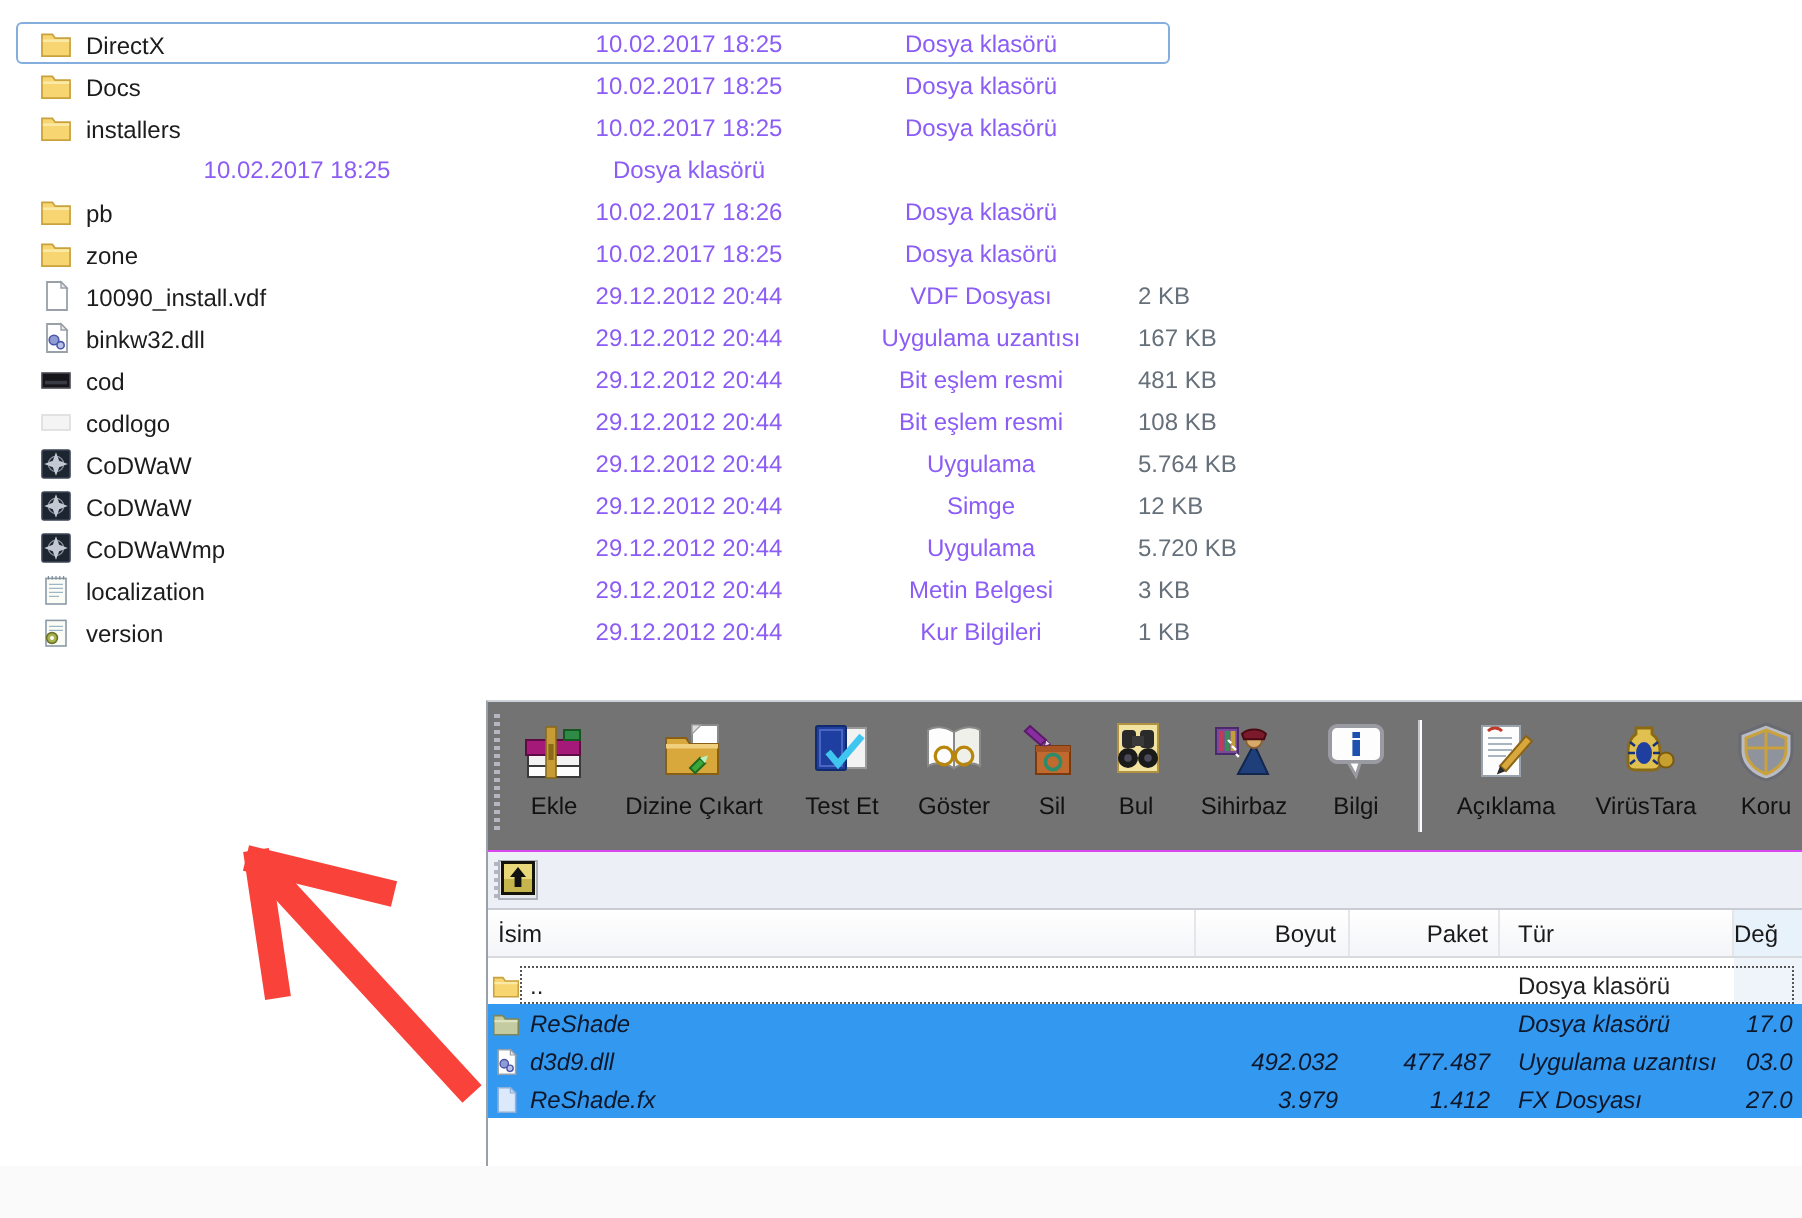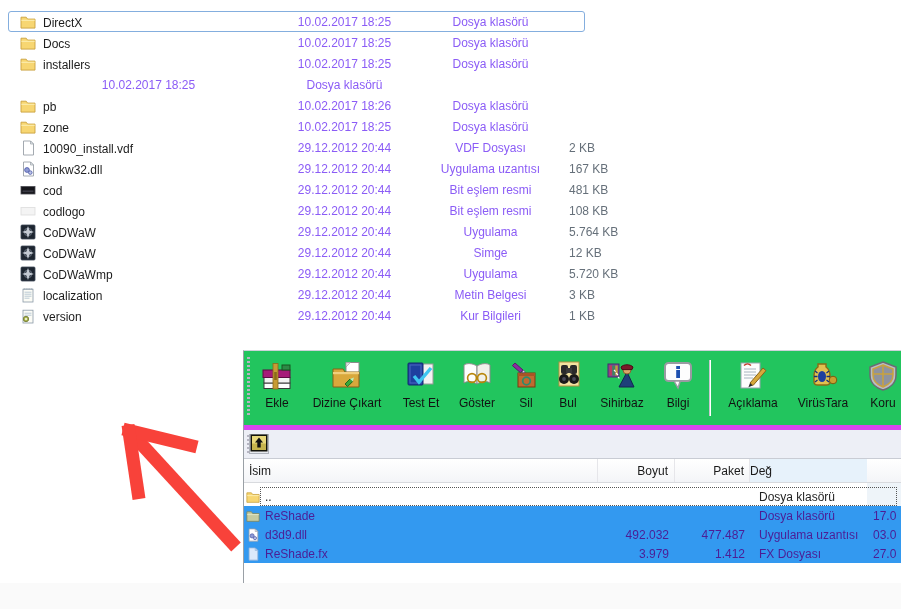--- a/index.html
+++ b/index.html
@@ -14,21 +14,21 @@
         box-shadow:inset 0 0 0 1px rgba(255,255,255,.85);pointer-events:none;}
   .xname{display:flex;align-items:flex-end;gap:7px;color:#1c1c1c;white-space:nowrap;overflow:hidden;}
   .xname .fic{width:16px;height:16px;flex:0 0 16px;display:inline-flex;}
   .xmeta{color:#8b5cf6;white-space:nowrap;text-align:center;}
   .xsize{color:#66707a;text-align:right;padding-right:2px;white-space:nowrap;}
 
   
   .winrar{position:absolute;left:243px;top:350px;width:658px;height:233px;background:#fff;
           border-left:1px solid #9aa0a6;border-top:1px solid #cdd2d9;box-sizing:border-box;
           display:flex;flex-direction:column;}
-  .rar-toolbar{position:relative;height:74px;background:#22c55e;border-bottom:5px solid #d946ef;flex:0 0 auto;}
+  .rar-toolbar{position:relative;height:74px;background:#737373;border-bottom:1px solid #d946ef;flex:0 0 auto;}
   .gripper{position:absolute;left:3px;top:6px;bottom:8px;width:3px;
            background-image:repeating-linear-gradient(#b6b5c2 0 2px,transparent 2px 4px);}
   .tb-buttons{display:flex;align-items:flex-start;padding:7px 0 0 10px;}
   .tbtn{display:flex;flex-direction:column;align-items:center;justify-content:flex-start;
         font-size:12px;color:#121212;flex:0 0 auto;cursor:default;}
   .tbtn .tbic{height:36px;display:flex;align-items:center;justify-content:center;}
   .tbtn .tblabel{margin-top:2px;white-space:nowrap;}
   .tbsep{width:1px;height:56px;background:#c7c6cf;margin:2px 7px 0 7px;box-shadow:1px 0 0 #fff;flex:0 0 auto;}
 
   .rar-pathbar{position:relative;height:28px;background:#edeff6;border-bottom:1px solid #c9ccd4;flex:0 0 auto;}
@@ -43,21 +43,21 @@
   .h-isim{padding-left:5px;}
   .h-boyut{padding-right:6px;}
   .h-paket{padding-right:5px;}
   .h-tur{padding-left:9px;}
   .h-deg{padding-left:0;background:#e7f2fb;border-right:none;}
 
   .rar-body{position:relative;flex:1;background:#fff;padding-top:4px;box-sizing:border-box;}
   .col-tint{position:absolute;left:623px;top:0;bottom:0;width:35px;background:#eef4f9;}
   .rrow{position:relative;height:19px;display:grid;grid-template-columns:354px 77px 75px 117px 35px;
         align-items:center;font-size:12px;color:#1f1f1f;}
-  .rrow.sel{background:#3399f0;color:#4c1d95;}
+  .rrow.sel{background:#3399f0;color:#0f172a;font-style:italic;}
   .rrow.focused::after{content:'';position:absolute;left:16px;right:4px;top:0;bottom:0;
         border:1px dotted #555;pointer-events:none;}
   .rname{display:flex;align-items:center;gap:5px;padding-left:2px;white-space:nowrap;overflow:hidden;}
   .rname .fic{width:14px;height:14px;flex:0 0 14px;display:inline-flex;}
   .rboyut{text-align:right;padding-right:6px;white-space:nowrap;}
   .rpaket{text-align:right;padding-right:5px;white-space:nowrap;}
   .rtur{padding-left:9px;white-space:nowrap;overflow:hidden;}
   .rdeg{padding-left:6px;white-space:nowrap;overflow:hidden;}
 
   .bottomstrip{position:absolute;left:0;top:583px;width:901px;height:26px;background:#fafafa;}
@@ -431,20 +431,21 @@
               <rect x="2" y="9.5" width="14" height="6.5" fill="#c6b44c"></rect>
               <path d="M9 3.5 13 8.5H10.7V13.5H7.3V8.5H5Z" fill="#111"></path>
             </svg></span>
         </button>
     </div>
     <div class="rar-list">
       <div class="rar-header" id="rar-header">
           <div class="hcell h-isim">İsim</div>
           <div class="hcell h-boyut r">Boyut</div>
           <div class="hcell h-paket r">Paket</div>
+          <div class="hcell h-tur">Tür</div>
           <div class="hcell h-deg">Değ</div>
         </div>
       <div class="rar-body" id="rar-body">
         <div class="col-tint"></div>
       <div class="rrow focused">
             <div class="rname">
               <span class="fic">
                 <svg viewBox="0 0 16 16" width="100%" height="100%">
                   <path d="M1 3.2h5.2l1.4 1.9H15v9H1z" fill="#f7d672" stroke="#c9a23e" stroke-width=".9"></path>
                   <path d="M1.4 5.7h13.2v1.3H1.4z" fill="#fbeaa6"></path>

